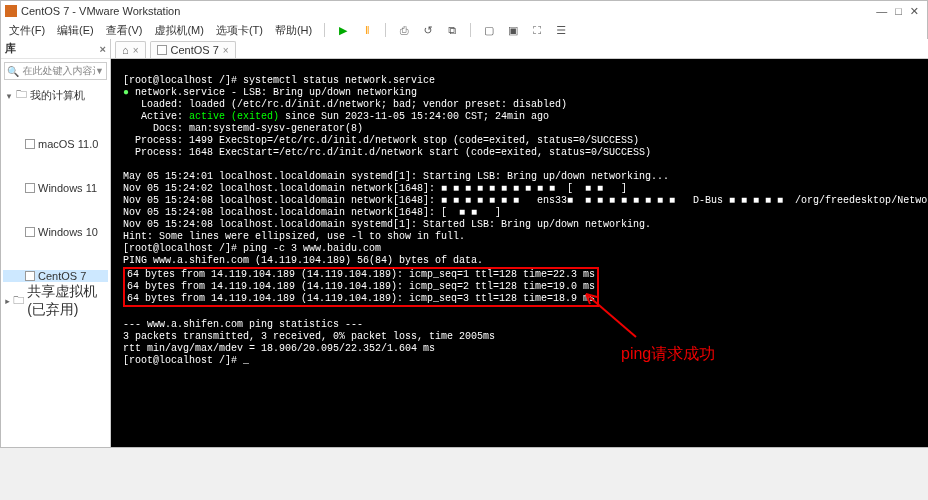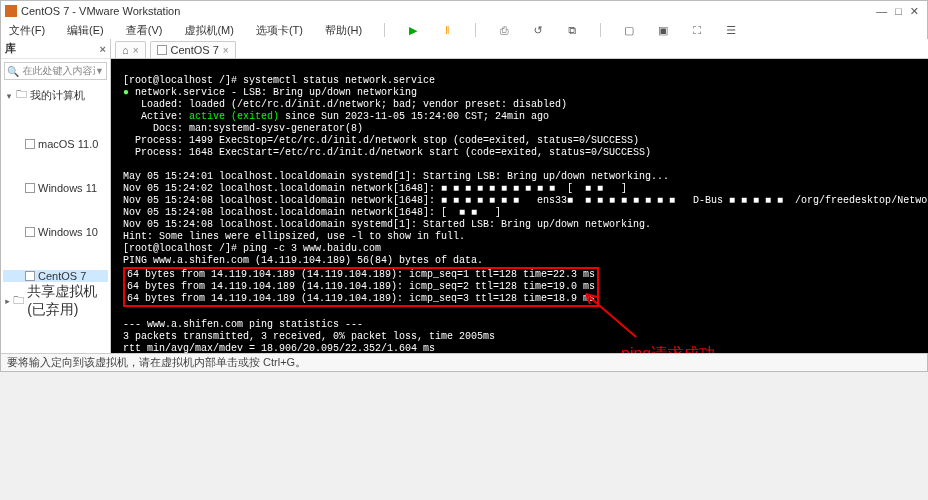--- a/index.html
+++ b/index.html
@@ -1,23 +1,23 @@
 <!DOCTYPE html>
 <html><head>
 <meta charset="utf-8">
 <style>
   * { box-sizing: border-box; }
   html, body { margin:0; padding:0; font-family: "Microsoft YaHei", Arial, sans-serif; font-size:11px; color:#333; background:#f0f0f0; }
-  .window { width:928px; height:372px; background:#fff; display:flex; flex-direction:column; border:1px solid #bbb; }
+  .window { width:928px; height:448px; background:#fff; display:flex; flex-direction:column; border:1px solid #bbb; }
   .titlebar { height:20px; display:flex; align-items:center; padding:0 4px; background:#fff; justify-content:space-between; }
   .titleleft { display:flex; align-items:center; gap:4px; }
   .vmicon { width:12px; height:12px; background:#d46a1f; display:inline-block; }
   .winbtns { display:flex; gap:8px; padding-right:4px; color:#555; }
   .winbtns span { cursor:default; }
-  .menubar { height:18px; display:flex; align-items:center; padding:0 4px; gap:14px; font-size:11px; }
+  .menubar { height:18px; display:flex; align-items:center; padding:0 4px; gap:4px; font-size:11px; }
   .menubar .mitem { padding:1px 4px; }
   .toolbar-sep { width:1px; height:14px; background:#ccc; margin:0 4px; }
   .tbtn { width:16px; height:16px; display:inline-flex; align-items:center; justify-content:center; color:#555; margin:0 2px; }
   .tbtn.play { color:#0a0; }
   .tbtn.pause { color:#f90; }
   .body { flex:1; display:flex; min-height:0; }
   .sidebar { width:110px; border-right:1px solid #ccc; display:flex; flex-direction:column; background:#fff; }
   .libhead { display:flex; align-items:center; padding:2px 4px; border-bottom:1px solid #e5e5e5; font-weight:bold; }
   .libhead .x { margin-left:auto; color:#777; }
   .search { margin:3px; display:flex; align-items:center; border:1px solid #ccc; padding:1px 2px; font-size:10px; color:#888; }
@@ -163,16 +163,13 @@
         <svg class="arrowsvg arrow" viewBox="0 0 60 50">
           <line x1="55" y1="48" x2="5" y2="5"></line>
           <line x1="5" y1="5" x2="16" y2="8"></line>
           <line x1="5" y1="5" x2="9" y2="15"></line>
         </svg>
         <div class="annot">ping请求成功</div>
       </div>
     </div>
   </div>
 
-  <div class="status">
-    <span>要将输入定向到该虚拟机，请在虚拟机内部单击或按 Ctrl+G。</span>
-  </div>
 </div>
 
 </body></html>

